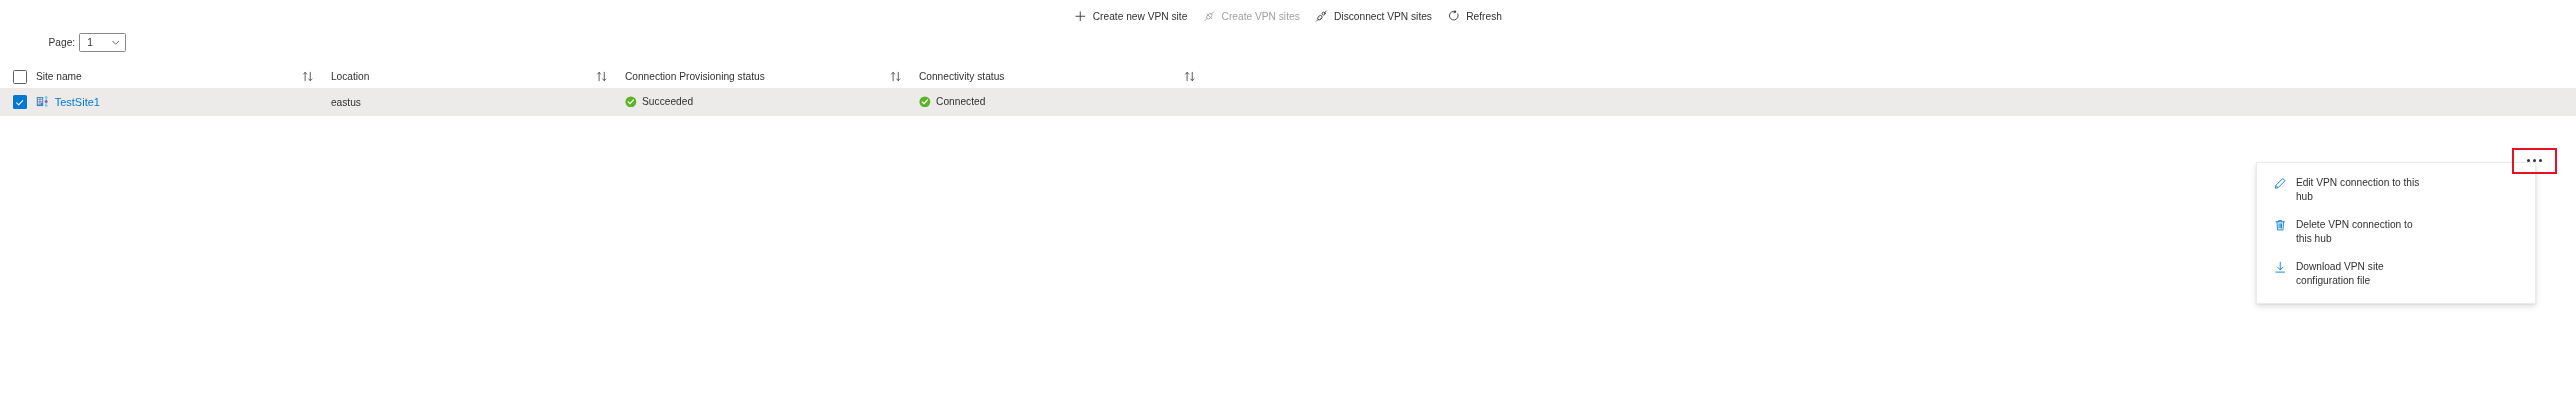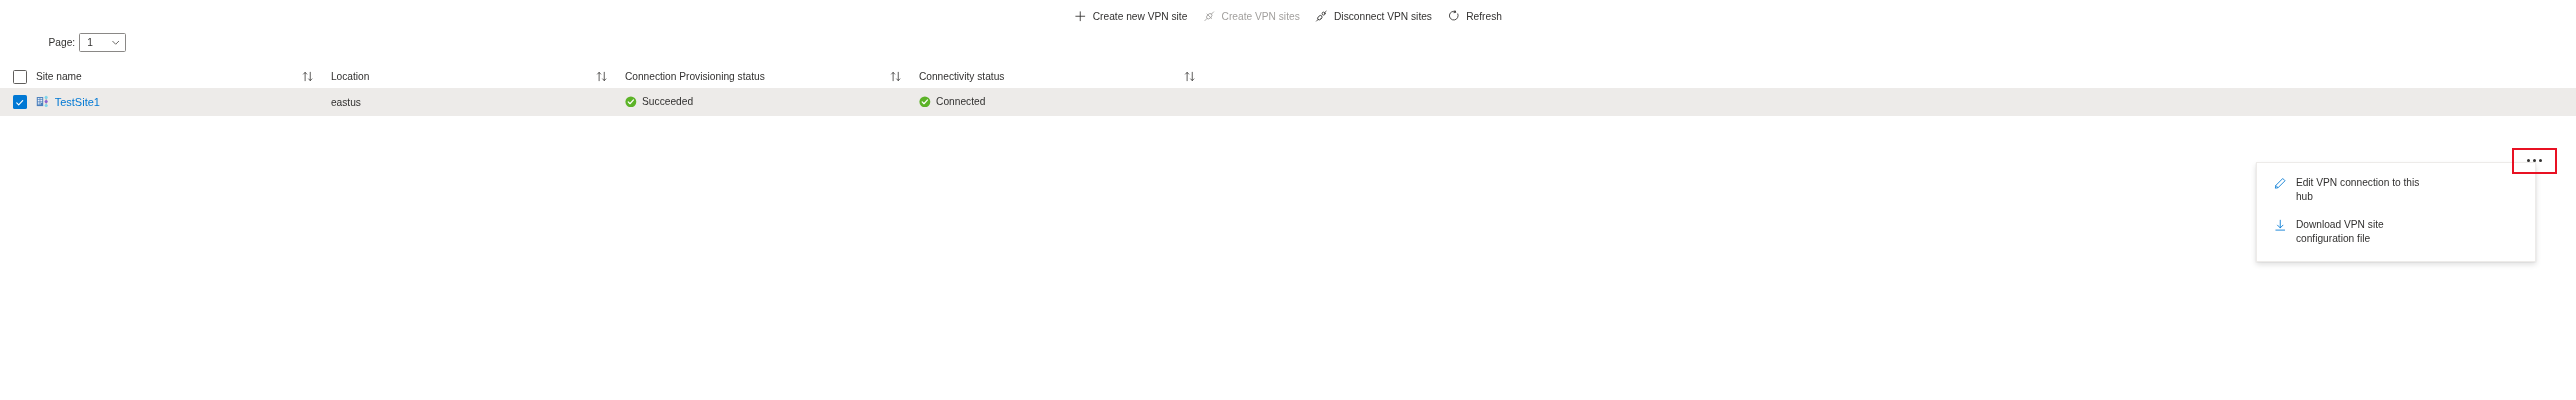--- a/index.html
+++ b/index.html
@@ -454,20 +454,31 @@
   <div class="ctx-item">
     <span class="ico">
       <svg width="12.5" height="12.5" viewBox="0 0 16 16" fill="none" stroke="currentColor" stroke-width="1.1" stroke-linejoin="round">
         <path d="M11.2 1.9 L14.1 4.8 L5.2 13.7 L1.7 14.3 L2.3 10.8 Z"></path>
         <path d="M2.3 10.8 L5.2 13.7"></path>
       </svg>
     </span>
     <span class="ctx-label">Edit VPN connection to this hub</span>
   </div>
 
+  <div class="ctx-item">
+    <span class="ico">
+      <svg width="12.5" height="12.5" viewBox="0 0 16 16" fill="none" stroke="currentColor" stroke-width="1.1" stroke-linecap="round" stroke-linejoin="round">
+        <path d="M2.6 3.6 H13.4"></path>
+        <path d="M6.1 3.6 V2.0 H9.9 V3.6"></path>
+        <path d="M3.8 3.6 L4.5 14.0 H11.5 L12.2 3.6"></path>
+        <path d="M6.4 6.1 V11.6 M8.0 6.1 V11.6 M9.6 6.1 V11.6"></path>
+      </svg>
+    </span>
+    <span class="ctx-label">Delete VPN connection to this hub</span>
+  </div>
 
   <div class="ctx-item">
     <span class="ico">
       <svg width="12.5" height="12.5" viewBox="0 0 16 16" fill="none" stroke="currentColor" stroke-width="1.1" stroke-linecap="round" stroke-linejoin="round">
         <path d="M8 1.6 V11.2"></path>
         <path d="M4.5 7.9 L8 11.4 L11.5 7.9"></path>
         <path d="M2.4 14.2 H13.6"></path>
       </svg>
     </span>
     <span class="ctx-label">Download VPN site configuration file</span>

